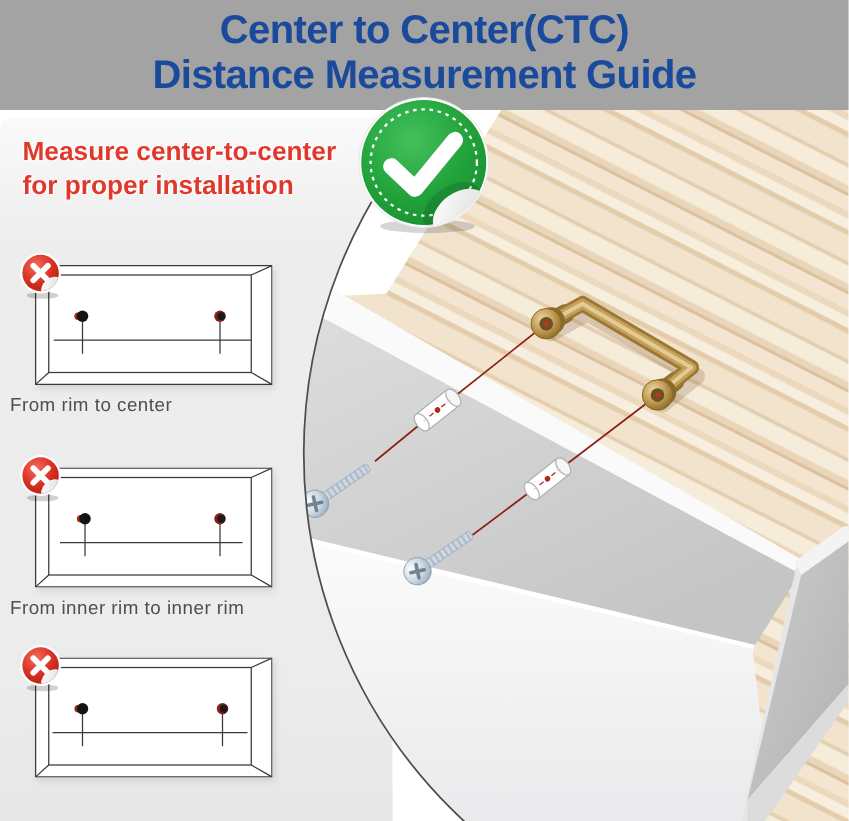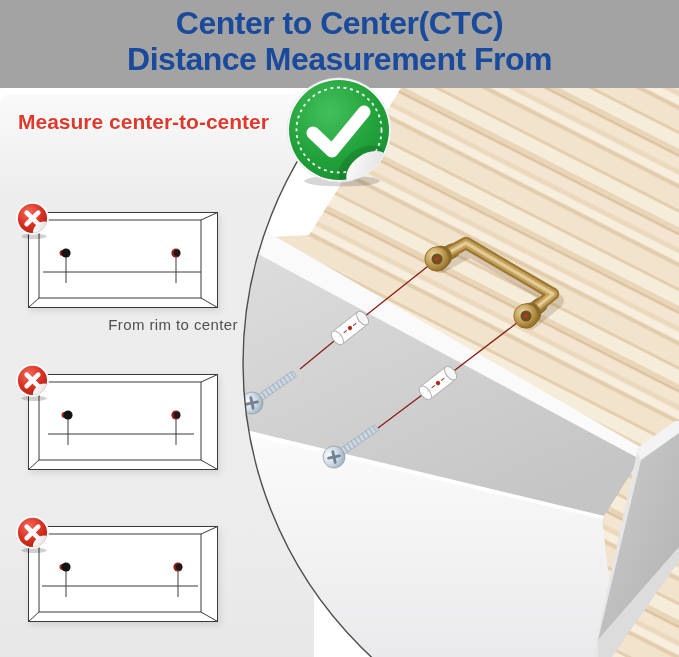--- a/index.html
+++ b/index.html
@@ -28,21 +28,21 @@
   .callout{
     position:absolute;left:18px;top:14px;
     color:#e0392c;font-weight:bold;font-size:21px;line-height:27px;
     text-shadow:0 0 3px #fff,1px 1px 0 #fff,-1px -1px 0 #fff;
     white-space:nowrap;
   }
   .diagram{position:absolute;left:28px;width:190px;}
   .d1{top:118px;} .d2{top:280px;} .d3{top:432px;}
   .dbox{display:block;filter:drop-shadow(2px 3px 3px rgba(0,0,0,0.10));}
   .dlabel{
-    position:absolute;left:-20px;top:104px;width:230px;text-align:right;
+    position:absolute;left:-20px;top:104px;width:230px;text-align:left;
     color:#4f4f4f;font-size:15px;letter-spacing:0.4px;white-space:nowrap;
   }
   .badge{position:absolute;left:-14px;top:-11px;width:38px;height:38px;}
   
   .scene{position:absolute;left:0;top:88px;z-index:2;}
   .sticker{position:absolute;left:284px;top:76px;width:112px;height:112px;z-index:6;}
 </style>
 </head>
 <body>
 
@@ -104,26 +104,27 @@
         <circle cx="55" cy="54" r="51"></circle>
       </clipPath>
     <clipPath id="badgeClip">
         <circle cx="17.5" cy="16.5" r="13.8"></circle>
       </clipPath>
   </defs>
 </svg>
 
 <div class="header">
   <div class="t">Center to Center(CTC)</div>
-  <div class="t">Distance Measurement From</div>
+  <div class="t">Distance Measurement Guide</div>
 </div>
 
 <div class="panel">
   <div class="callout">
     <div>Measure center-to-center</div>
+    <div>for proper installation</div>
   </div>
 
   <div class="diagram d1">
     <svg class="dbox" width="190" height="96" viewBox="0 0 190 96">
       <rect x="0.5" y="0.5" width="189" height="95" fill="#ffffff" stroke="#3a3a3a" stroke-width="1"></rect>
       <rect x="11" y="8" width="162" height="78" fill="none" stroke="#3a3a3a" stroke-width="1"></rect>
       <line x1="0.5" y1="0.5" x2="11" y2="8" stroke="#3a3a3a"></line>
         <line x1="189.5" y1="0.5" x2="173" y2="8" stroke="#3a3a3a"></line>
       <line x1="0.5" y1="95.5" x2="11" y2="86" stroke="#3a3a3a"></line>
         <line x1="189.5" y1="95.5" x2="173" y2="86" stroke="#3a3a3a"></line>
@@ -165,20 +166,21 @@
     </svg>
     <svg class="badge" viewBox="0 0 36 36">
       <ellipse cx="19" cy="33.5" rx="12" ry="2.6" fill="rgba(0,0,0,0.18)"></ellipse>
       <circle cx="17.5" cy="16.5" r="15.5" fill="#ffffff"></circle>
       <circle cx="17.5" cy="16.5" r="13.8" fill="url(#redRad)"></circle>
       <path d="M12,11 L23,22 M23,11 L12,22" stroke="#ffffff" stroke-width="4.4" stroke-linecap="round"></path>
       <g clip-path="url(#badgeClip)">
           <ellipse cx="26" cy="27" rx="9" ry="6.5" transform="rotate(-40 26 27)" fill="url(#curlG)"></ellipse>
         </g>
     </svg>
+    <div class="dlabel">From inner rim to inner rim</div>
   </div>
 
   <div class="diagram d3">
     <svg class="dbox" width="190" height="96" viewBox="0 0 190 96">
       <rect x="0.5" y="0.5" width="189" height="95" fill="#ffffff" stroke="#3a3a3a" stroke-width="1"></rect>
       <rect x="11" y="8" width="162" height="78" fill="none" stroke="#3a3a3a" stroke-width="1"></rect>
       <line x1="0.5" y1="0.5" x2="11" y2="8" stroke="#3a3a3a"></line>
         <line x1="189.5" y1="0.5" x2="173" y2="8" stroke="#3a3a3a"></line>
       <line x1="0.5" y1="95.5" x2="11" y2="86" stroke="#3a3a3a"></line>
         <line x1="189.5" y1="95.5" x2="173" y2="86" stroke="#3a3a3a"></line>

